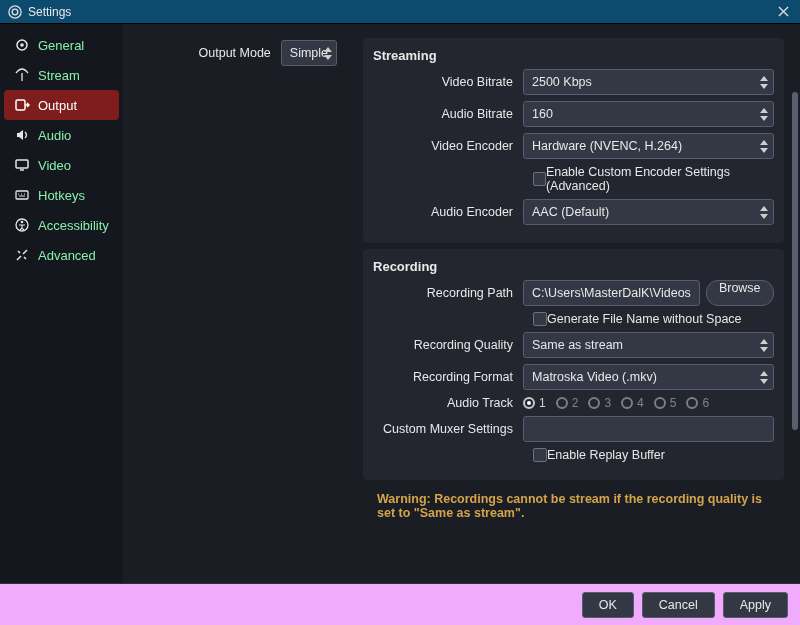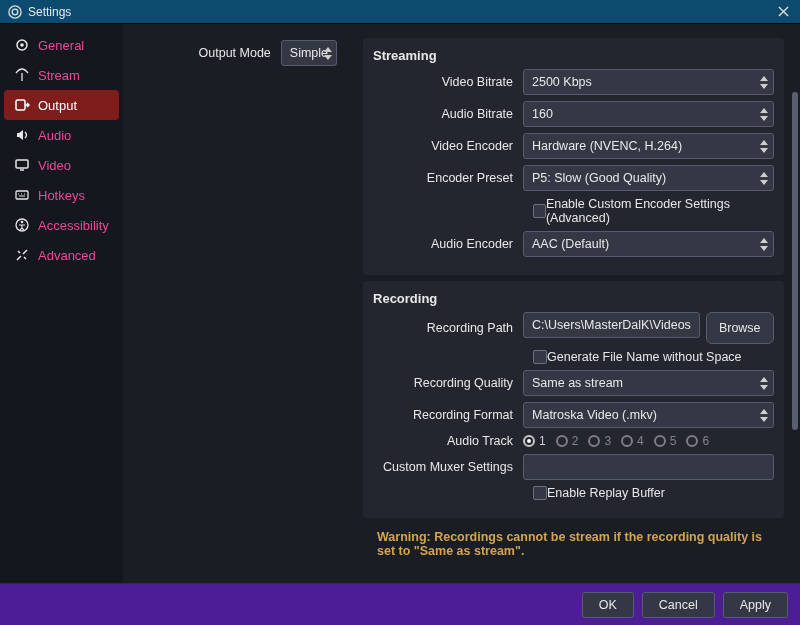--- a/index.html
+++ b/index.html
@@ -4,21 +4,21 @@
 <style>
   * { box-sizing: border-box; margin: 0; padding: 0; }
   html, body { width: 800px; height: 625px; background: #0b0d12; font-family: "Segoe UI", Arial, sans-serif; font-size: 12.5px; color: #e8e8e8; overflow: hidden; }
   .titlebar { height: 24px; background: #0c4a6e; display: flex; align-items: center; padding: 0 8px; border-bottom: 1px solid #000; }
   .titlebar .app-icon { width: 14px; height: 14px; margin-right: 6px; }
   .titlebar .title { font-size: 12px; color: #eaeaea; }
   .titlebar .spacer { flex: 1; }
   .titlebar .win-btn { width: 18px; height: 18px; display: flex; align-items: center; justify-content: center; color: #ddd; }
   .shell { display: flex; height: calc(625px - 24px - 42px); }
   .sidebar { width: 150px; background: #15171e; padding: 6px 4px; }
-  .side-item { display: flex; align-items: center; gap: 8px; padding: 7px 10px; border-radius: 4px; color: #ec4899; cursor: pointer; font-size: 13px; }
+  .side-item { display: flex; align-items: center; gap: 8px; padding: 7px 10px; border-radius: 4px; color: #86efac; cursor: pointer; font-size: 13px; }
   .side-item .icon { width: 16px; height: 16px; display: flex; align-items: center; justify-content: center; }
   .side-item.active { background: #7f1d1d; color: #fff; }
   .content { flex: 1; background: #1b1d25; display: flex; position: relative; }
   .scroll-area { flex: 1; overflow: hidden; padding: 8px 18px 8px 8px; }
   .scrollbar { position: absolute; right: 4px; top: 68px; bottom: 8px; width: 6px; background: transparent; }
   .scrollbar .thumb { position: absolute; left: 0; right: 0; top: 0; height: 70%; background: #5a5f70; border-radius: 3px; }
   .form-row { display: flex; align-items: center; margin: 6px 0; }
   .form-row .label { width: 150px; text-align: right; padding-right: 10px; color: #e8e8e8; font-size: 12.5px; }
   .form-row .field { flex: 1; }
   .control { height: 26px; background: #343845; border: 1px solid #565c6e; border-radius: 3px; display: flex; align-items: center; padding: 0 8px; color: #e8e8e8; position: relative; font-size: 12.5px; }
@@ -26,28 +26,28 @@
     linear-gradient(#cfcfcf,#cfcfcf) center/7px 1px no-repeat; opacity:0; }
   .spin-btns { position: absolute; right: 2px; top: 2px; bottom: 2px; width: 13px; display: flex; flex-direction: column; justify-content: center; gap: 2px; }
   .spin-btns div { height: 6px; display:flex; align-items:center; justify-content:center; }
   .spin-btns svg { width:8px; height:5px; }
   .section { background: #23252f; border-radius: 4px; margin: 6px 0; padding: 8px 10px 12px 10px; }
   .section-title { font-weight: 600; color: #e8e8e8; margin: 2px 0 6px 0; font-size: 13px; }
   .checkbox-row { display: flex; align-items: center; margin-left: 160px; margin-top: 6px; margin-bottom: 6px; }
   .checkbox { width: 14px; height: 14px; background: #343845; border: 1px solid #6b7080; border-radius: 2px; }
   .pathrow { display:flex; gap:6px; }
   .pathrow .control { flex:1; }
-  .browse-btn { background:#343845; border:1px solid #565c6e; border-radius:6px; padding:0 12px; height:32px; display:flex; align-items:center; font-size:12.5px; cursor:pointer; }
+  .browse-btn { background:#343845; border:1px solid #565c6e; border-radius:12px; padding:0 12px; height:26px; display:flex; align-items:flex-start; font-size:12.5px; cursor:pointer; }
   .audio-tracks { display:flex; align-items:center; gap:10px; }
   .radio { width:12px; height:12px; border-radius:50%; border:2px solid #c8c8c8; display:inline-block; position:relative; background:#fff0; }
   .radio.checked::after { content:""; position:absolute; left:2px; top:2px; width:4px; height:4px; background:#fff; border-radius:50%; }
   .radio-wrap { display:flex; align-items:center; gap:4px; color:#cfcfcf; font-size:12px; }
   .radio-wrap.dim { opacity:0.55; }
   .warning { color:#d4a44a; font-weight:600; padding: 6px 14px; font-size:12.5px; }
-  .footer { height:42px; background:#4c1d95; border-top:1px solid #2c2f3a; display:flex; align-items:center; justify-content:flex-end; gap:8px; padding:0 12px; }
+  .footer { height:42px; background:#f0abfc; border-top:1px solid #2c2f3a; display:flex; align-items:center; justify-content:flex-end; gap:8px; padding:0 12px; }
   .footer .btn { background:#343845; border:1px solid #565c6e; border-radius:3px; padding:5px 16px; font-size:12.5px; color:#e8e8e8; cursor:pointer; }
   .topmode { padding: 10px 18px 4px 8px; }
 </style>
 </head>
 <body>
 
 <div class="titlebar">
   <span class="app-icon">
     <svg viewBox="0 0 16 16">
         <circle cx="8" cy="8" r="7" fill="none" stroke="#ddd" stroke-width="1.5"></circle>
@@ -223,40 +223,20 @@
                   <div>
                     <svg viewBox="0 0 8 5">
                       <path d="M0 0 L4 5 L8 0" fill="#cfcfcf"></path>
                     </svg>
                   </div>
                 </div>
           </div>
             </div>
         </div>
 
-        <div class="form-row">
-          <div class="label">Encoder Preset</div>
-          <div class="field">
-              <div class="control select">
-                <span>P5: Slow (Good Quality)</span>
-            <div class="spin-btns">
-                  <div>
-                    <svg viewBox="0 0 8 5">
-                      <path d="M0 5 L4 0 L8 5" fill="#cfcfcf"></path>
-                    </svg>
-                  </div>
-                  <div>
-                    <svg viewBox="0 0 8 5">
-                      <path d="M0 0 L4 5 L8 0" fill="#cfcfcf"></path>
-                    </svg>
-                  </div>
-                </div>
-          </div>
-            </div>
-        </div>
 
         <div class="checkbox-row">
           <span class="checkbox"></span>
           <span>Enable Custom Encoder Settings (Advanced)</span>
         </div>
 
         <div class="form-row">
           <div class="label">Audio Encoder</div>
           <div class="field">
               <div class="control select">

